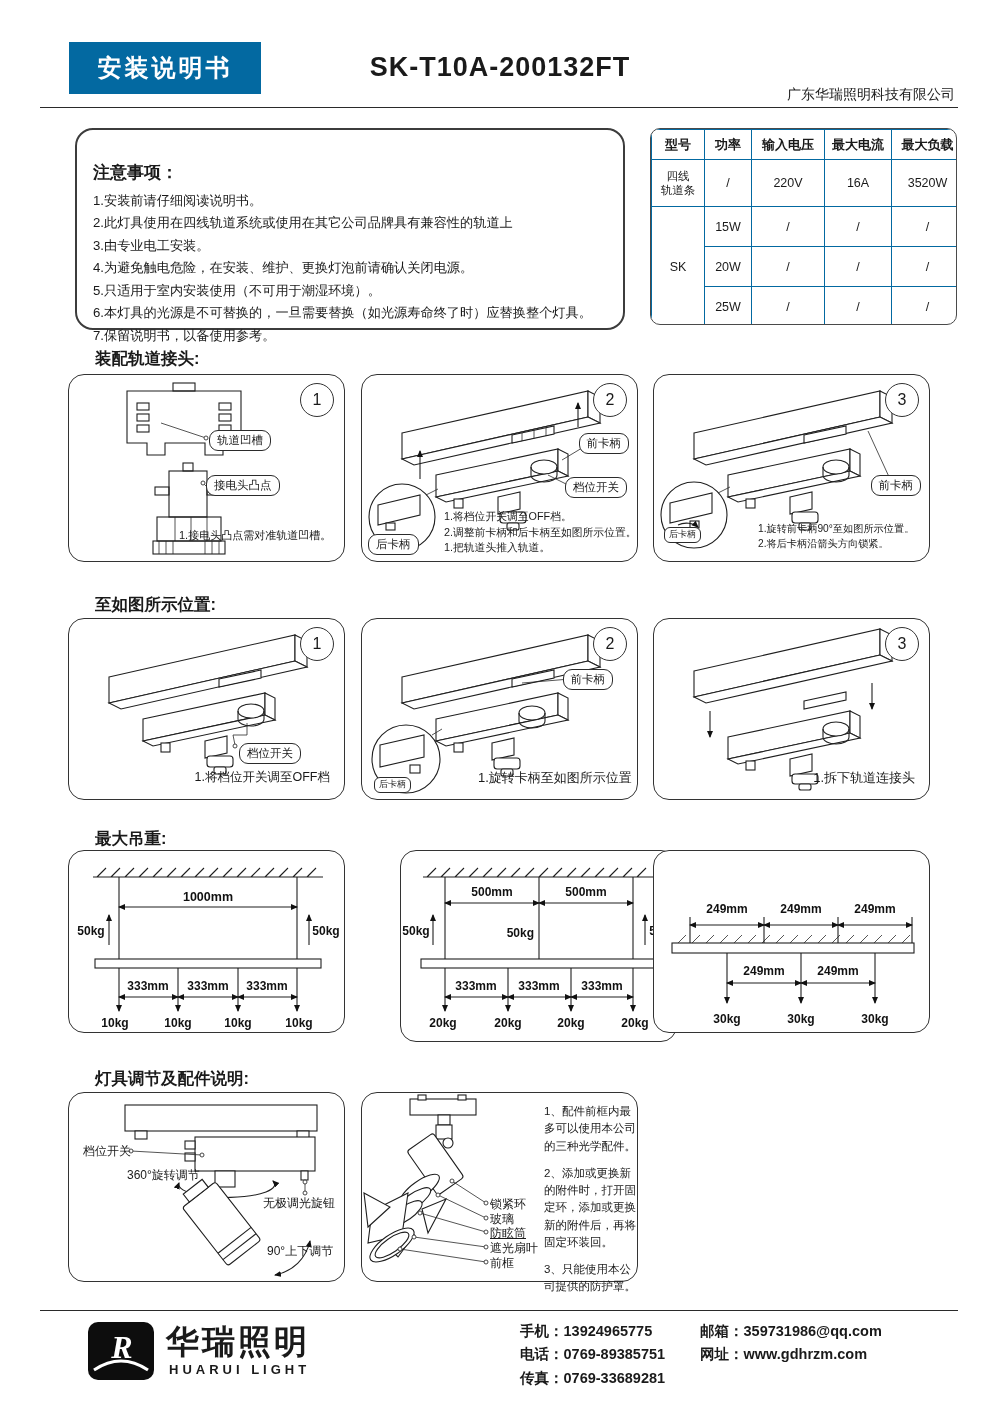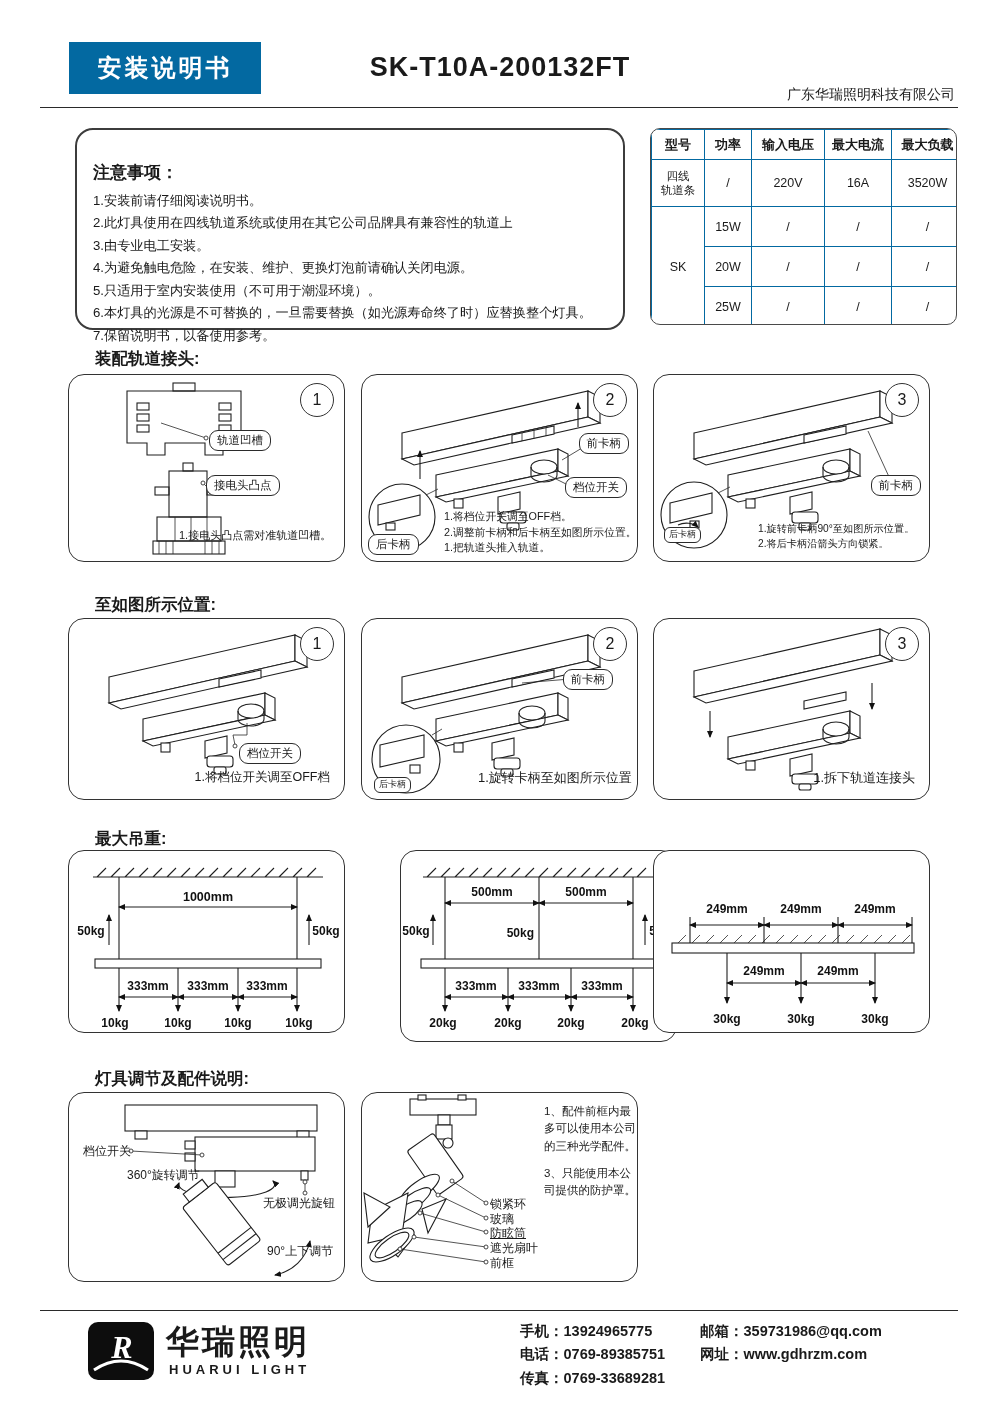--- a/index.html
+++ b/index.html
@@ -510,20 +510,21 @@
         <circle class="dot" cx="124" cy="169" r="2"></circle>
         <circle class="dot" cx="38" cy="156" r="2"></circle>
     </svg>
     <span class="part-label" style="top:103px;">锁紧环</span>
     <span class="part-label" style="top:118px;">玻璃</span>
     <span class="part-label" style="top:132px;text-decoration:underline;">防眩筒</span>
     <span class="part-label" style="top:147px;">遮光扇叶</span>
     <span class="part-label" style="top:162px;">前框</span>
     <div class="notes">
       <p>1、配件前框内最多可以使用本公司的三种光学配件。</p>
+      <p>2、添加或更换新的附件时，打开固定环，添加或更换新的附件后，再将固定环装回。</p>
       <p>3、只能使用本公司提供的防护罩。</p>
     </div>
   </div>
 
   <div class="hline" style="top:1310px;border-top-width:1.6px;"></div>
 
   <div class="logo-box">
     <svg width="66" height="58" viewBox="0 0 66 58">
       <text x="34" y="36" text-anchor="middle" font-family="Liberation Serif, serif" font-style="italic" font-weight="bold" font-size="32" fill="#fff">R</text>
       <path d="M6,48 Q33,30 60,48" stroke="#fff" stroke-width="3" fill="none"></path>

